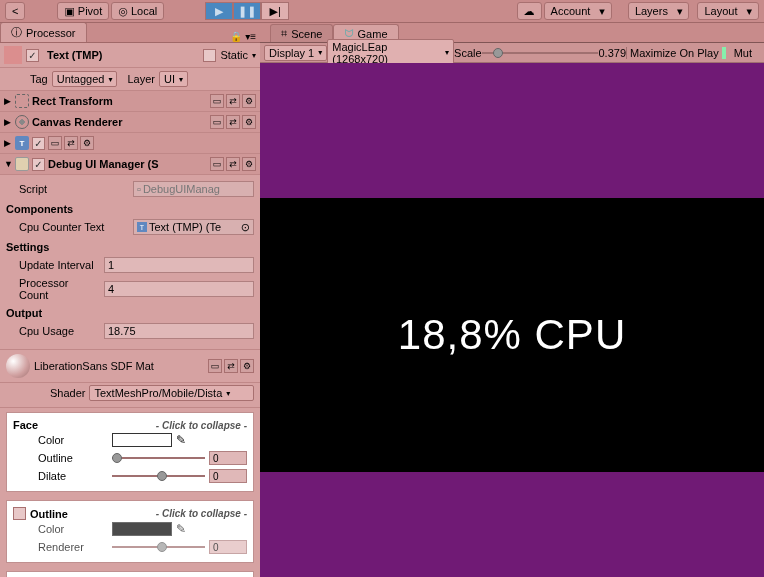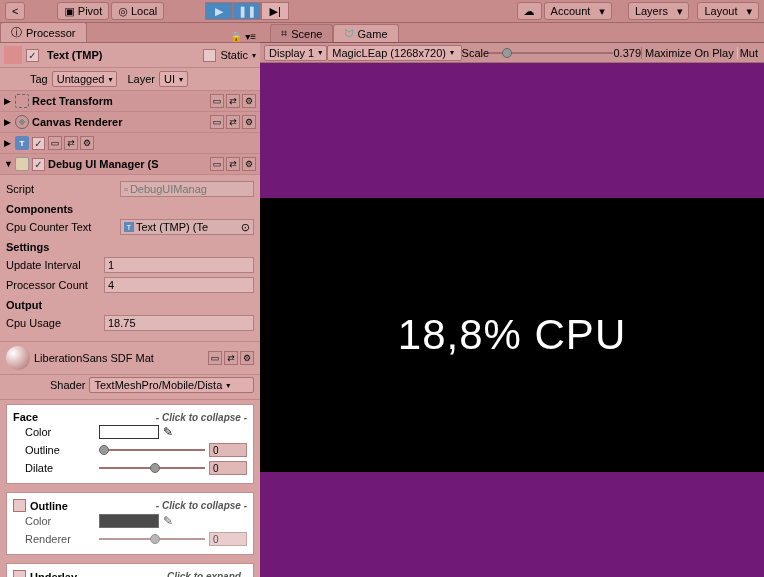--- a/index.html
+++ b/index.html
@@ -35,21 +35,21 @@
   .comp-icon.rect { background: transparent; border: 1px dashed #666; }
   .comp-icon.canvas { background: radial-gradient(circle, #888 30%, transparent 31%); border: 1px solid #666; border-radius: 50%; }
   .comp-icon.tmp { background: #6088c0; color: #fff; display: flex; align-items: center; justify-content: center; font-size: 8px; font-weight: bold; }
   .comp-icon.script { background: #e0d0b0; border: 1px solid #999; }
   .comp-title { font-weight: bold; flex: 1; }
   .comp-btns { display: flex; gap: 2px; }
   .comp-btns span { width: 14px; height: 14px; background: #d0a0a0; border: 1px solid #a87070; display: flex; align-items: center; justify-content: center; font-size: 9px; cursor: pointer; }
   
   .comp-body { padding: 4px 6px 8px 6px; border-bottom: 1px solid #c08888; }
   .prop-row { display: flex; align-items: center; padding: 2px 0; gap: 4px; }
-  .prop-label { width: 110px; }
+  .prop-label { width: 110px; margin-left: 13px; }
   .prop-input { flex: 1; height: 16px; background: #e0b8b8; border: 1px solid #b08080; padding: 0 3px; }
   .prop-obj { flex: 1; height: 16px; background: #d8b0b0; border: 1px solid #b08080; padding: 0 3px; display: flex; align-items: center; gap: 2px; cursor: pointer; }
   .prop-obj .t-icon { width: 10px; height: 10px; background: #6088c0; color: #fff; display: inline-flex; align-items: center; justify-content: center; font-size: 7px; }
   .section-label { font-weight: bold; padding: 4px 0 2px 0; }
   
   .material-sec { padding: 4px 6px; border-bottom: 1px solid #c08888; display: flex; align-items: center; gap: 4px; }
   .sphere { width: 24px; height: 24px; border-radius: 50%; background: radial-gradient(circle at 30% 30%, #fff, #d0a0a0 60%, #a07070); }
   
   .shader-panel { padding: 6px; margin: 4px 6px; background: #ffffff; border: 1px solid #c09090; }
   .shader-header { display: flex; align-items: center; gap: 4px; font-weight: bold; }
@@ -323,21 +323,21 @@
           <span>MagicLEap (1268x720)</span>
         </div>
       <span>Scale</span>
       <div class="slider" style="width:40px">
           <div class="slider-track">
             <div class="slider-thumb" style="left:10%"></div>
           </div>
         </div>
       <span>0.379</span>
       <span style="padding:0 3px;border-left:1px solid #a07070">Maximize On Play</span>
-      <span style="padding:0 2px;border-left:1px solid #86efac">Mut</span>
+      <span style="padding:0 8px;border-left:4px solid #86efac">Mut</span>
     </div>
     <div class="game-viewport">
       <div class="black-screen">
         <div class="cpu-text">18,8% CPU</div>
       </div>
     </div>
   </div>
 </div>
 
 </body></html>

